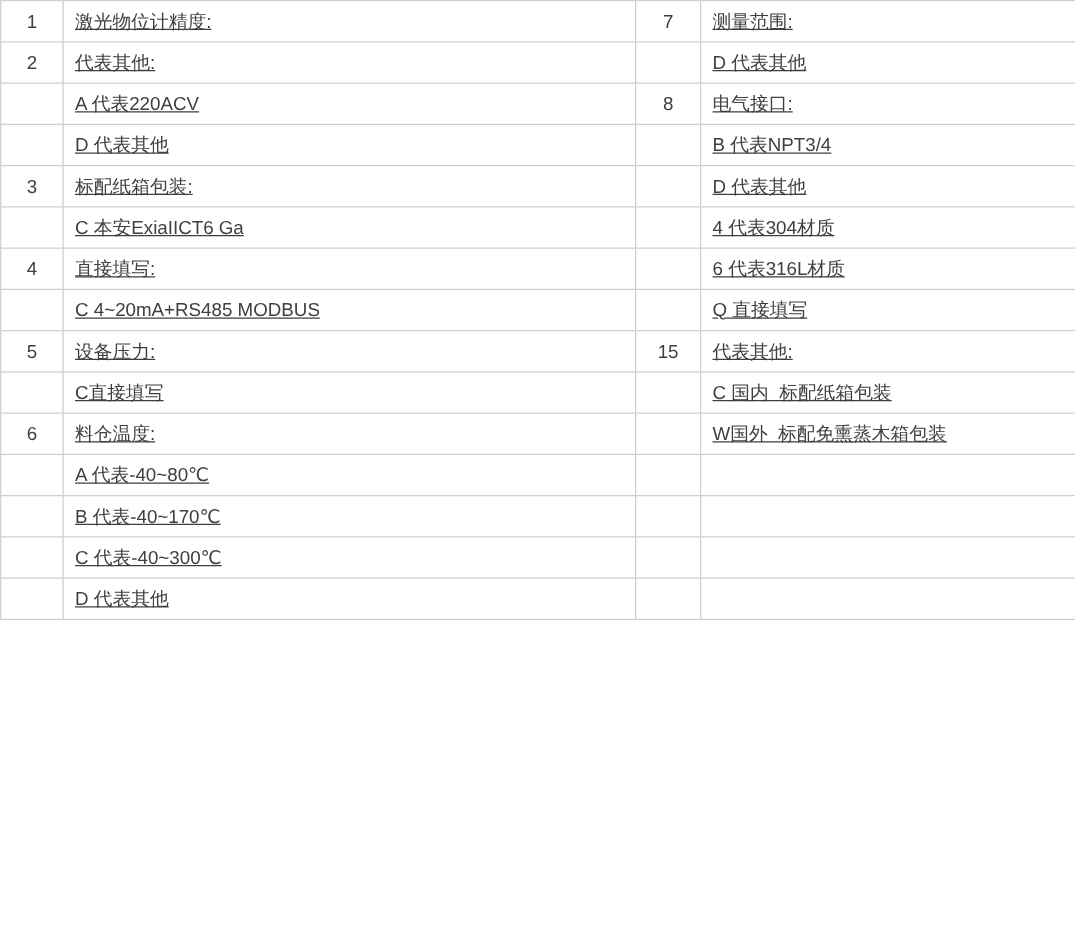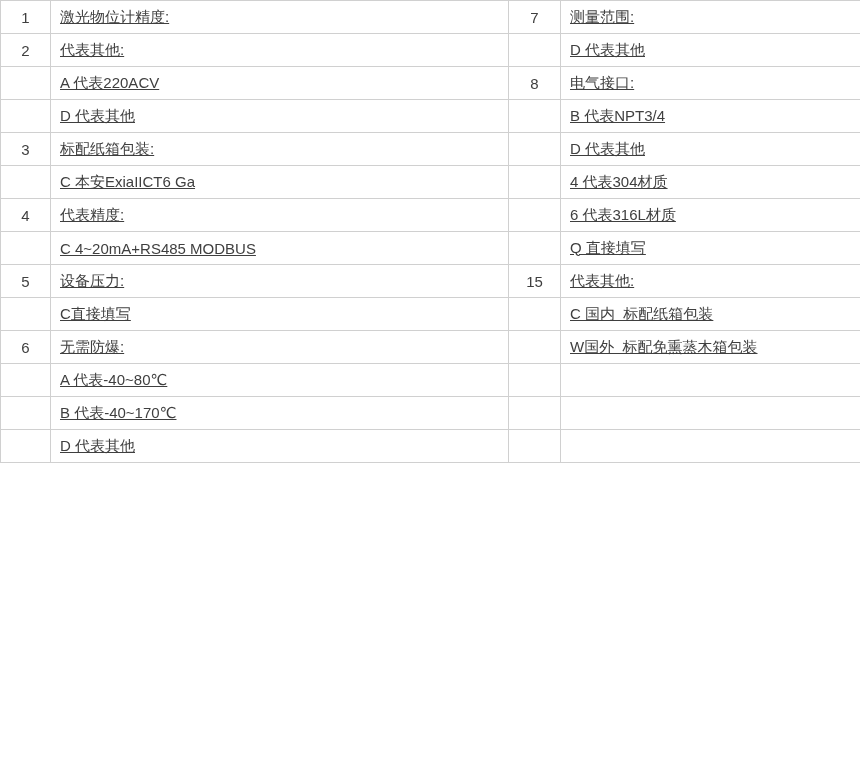--- a/index.html
+++ b/index.html
@@ -71,21 +71,21 @@
         <td class="text-cell">D 代表其他</td>
       </tr>
       <tr>
         <td class="num-cell"></td>
         <td class="text-cell">C 本安ExiaIICT6 Ga</td>
         <td class="num-cell"></td>
         <td class="text-cell">4 代表304材质</td>
       </tr>
       <tr>
         <td class="num-cell">4</td>
-        <td class="text-cell">代表精度:</td>
+        <td class="text-cell">直接填写:</td>
         <td class="num-cell"></td>
         <td class="text-cell">6 代表316L材质</td>
       </tr>
       <tr>
         <td class="num-cell"></td>
         <td class="text-cell">C 4~20mA+RS485 MODBUS</td>
         <td class="num-cell"></td>
         <td class="text-cell">Q 直接填写</td>
       </tr>
       <tr>
@@ -95,36 +95,42 @@
         <td class="text-cell">代表其他:</td>
       </tr>
       <tr>
         <td class="num-cell"></td>
         <td class="text-cell">C直接填写</td>
         <td class="num-cell"></td>
         <td class="text-cell">C 国内  标配纸箱包装</td>
       </tr>
       <tr>
         <td class="num-cell">6</td>
-        <td class="text-cell">无需防爆:</td>
+        <td class="text-cell">料仓温度:</td>
         <td class="num-cell"></td>
         <td class="text-cell">W国外  标配免熏蒸木箱包装</td>
       </tr>
       <tr>
         <td class="num-cell"></td>
         <td class="text-cell">A 代表-40~80℃</td>
         <td class="num-cell"></td>
         <td class="text-cell"></td>
       </tr>
       <tr>
         <td class="num-cell"></td>
         <td class="text-cell">B 代表-40~170℃</td>
         <td class="num-cell"></td>
         <td class="text-cell"></td>
       </tr>
       <tr>
         <td class="num-cell"></td>
+        <td class="text-cell">C 代表-40~300℃</td>
+        <td class="num-cell"></td>
+        <td class="text-cell"></td>
+      </tr>
+      <tr>
+        <td class="num-cell"></td>
         <td class="text-cell">D 代表其他</td>
         <td class="num-cell"></td>
         <td class="text-cell"></td>
       </tr>
     </tbody>
 </table>
 
 </body></html>

